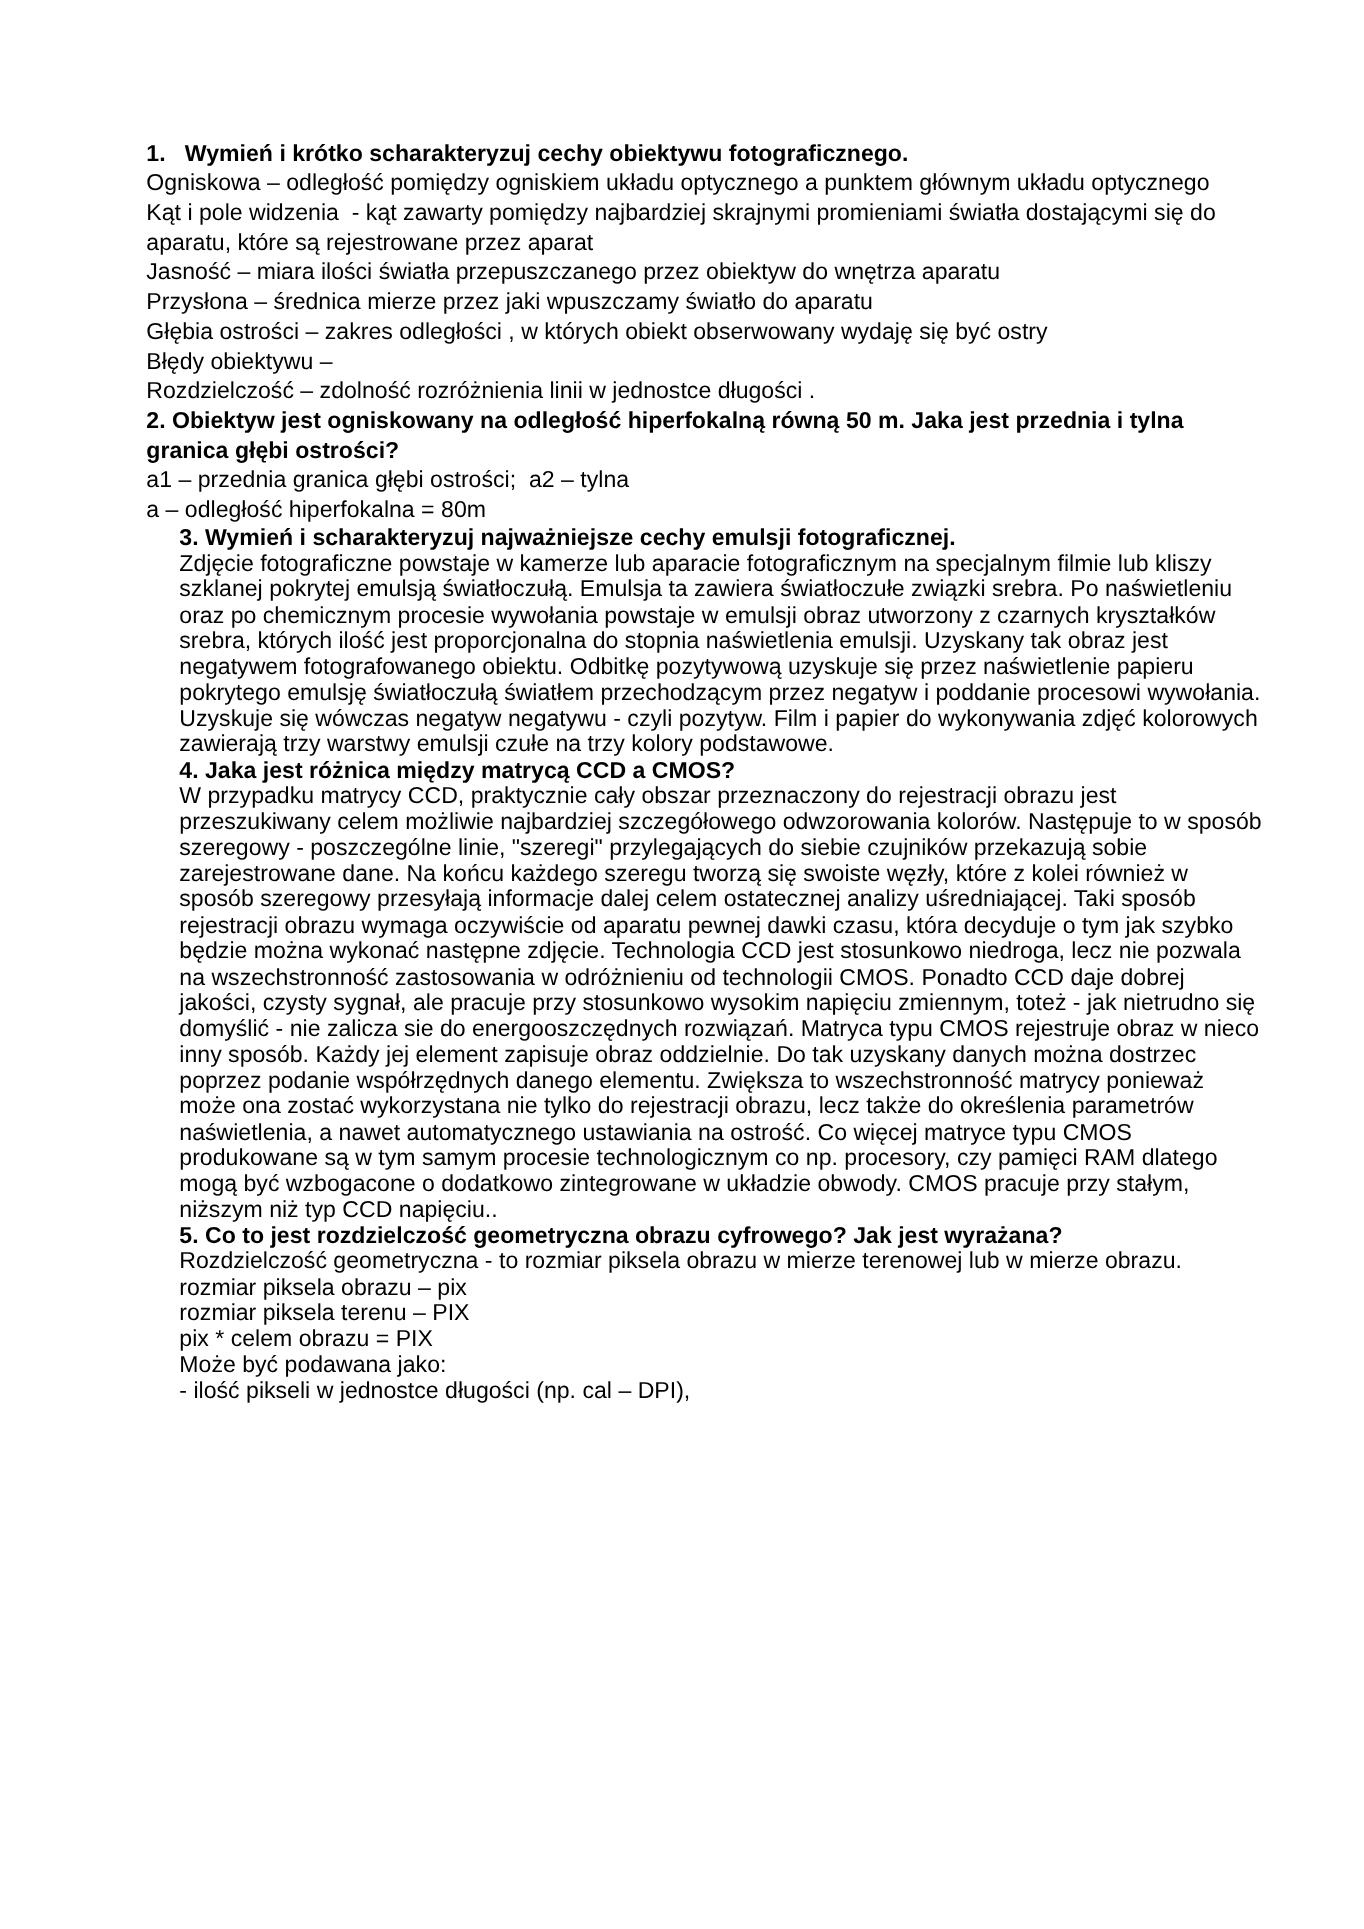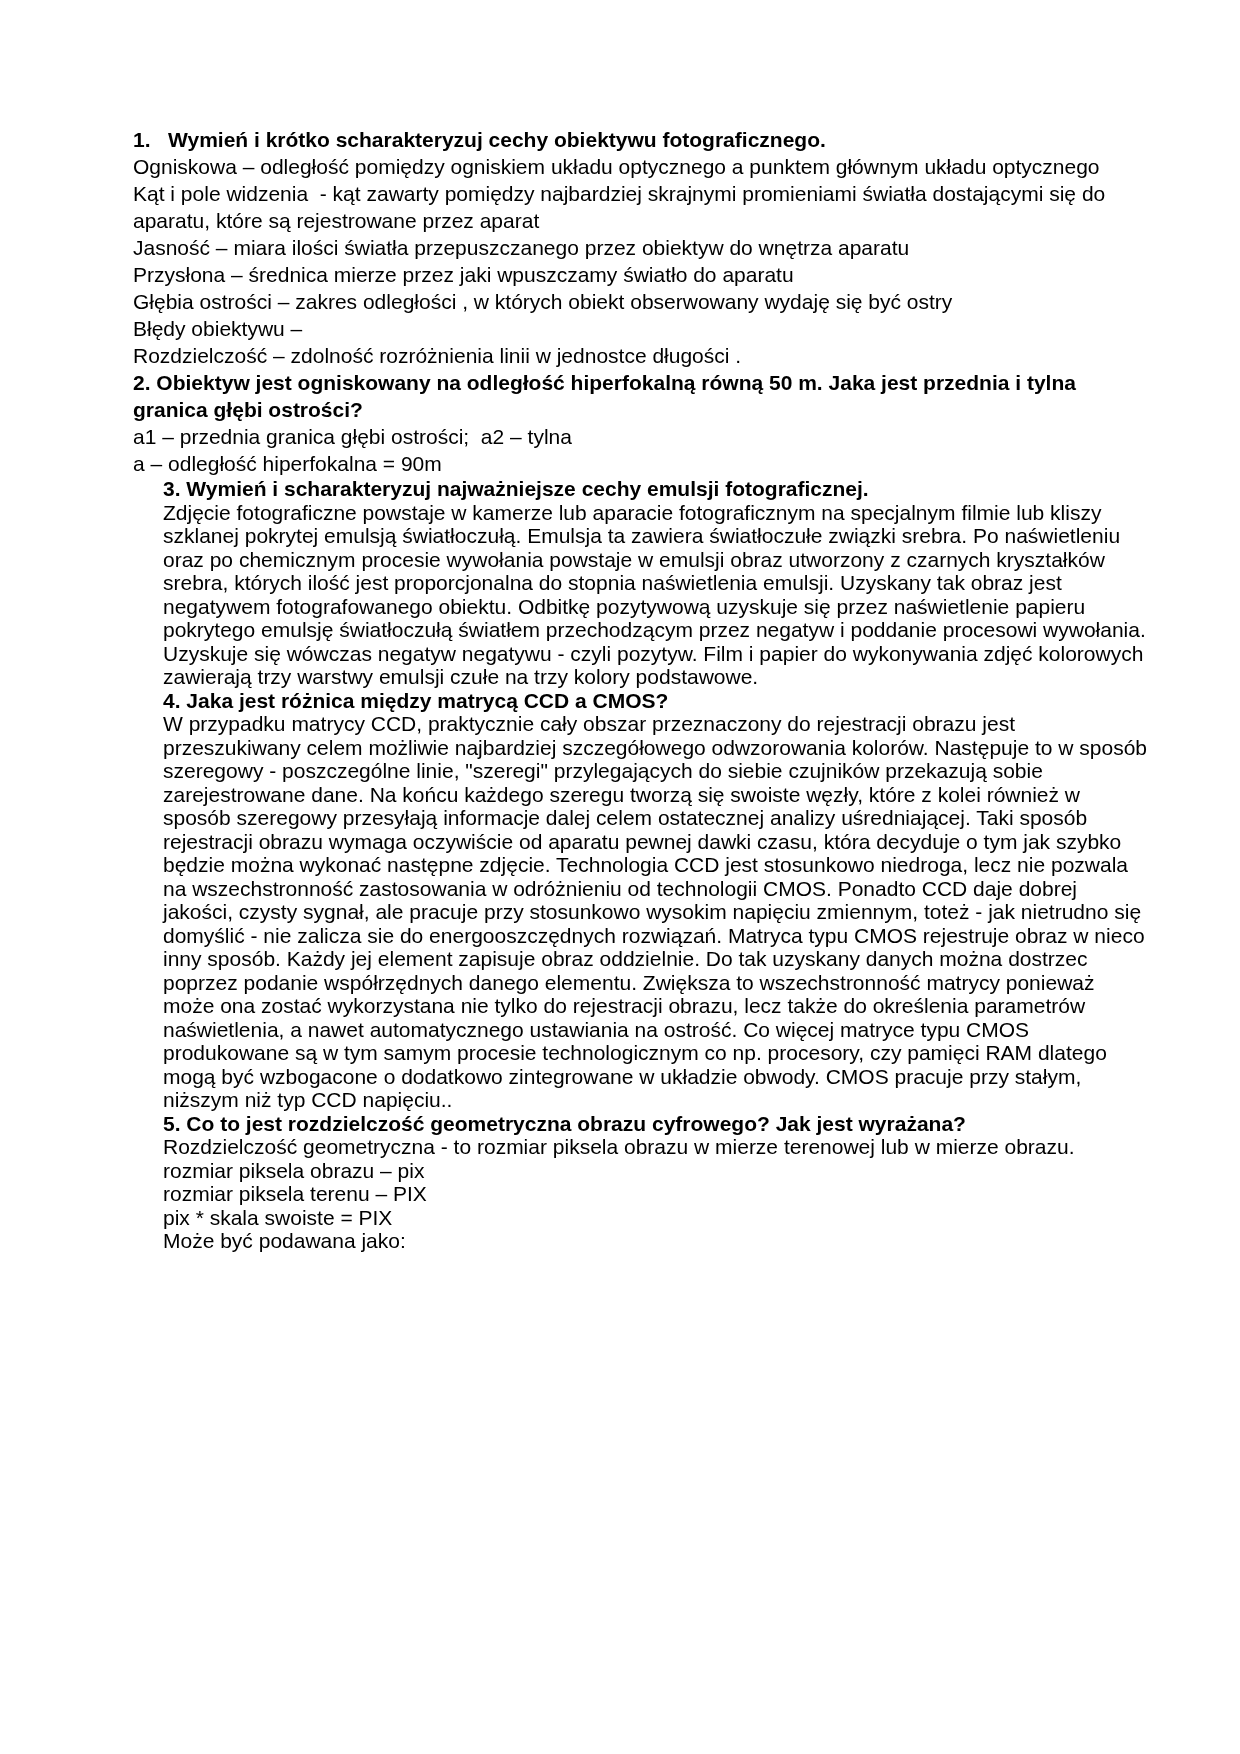--- a/index.html
+++ b/index.html
@@ -40,35 +40,36 @@
     <div class="a">Jasność – miara ilości światła przepuszczanego przez obiektyw do wnętrza aparatu</div>
     <div class="a">Przysłona – średnica mierze przez jaki wpuszczamy światło do aparatu</div>
     <div class="a">Głębia ostrości – zakres odległości , w których obiekt obserwowany wydaję się być ostry</div>
     <div class="a">Błędy obiektywu –</div>
     <div class="a">Rozdzielczość – zdolność rozróżnienia linii w jednostce długości .</div>
   </section>
 
   <section class="qa loose">
     <div class="q">2. Obiektyw jest ogniskowany na odległość hiperfokalną równą 50 m. Jaka jest przednia i tylna granica głębi ostrości?</div>
     <div class="a">a1 – przednia granica głębi ostrości;  a2 – tylna</div>
-    <div class="a">a – odległość hiperfokalna = 90m</div>
+    <div class="a">a – odległość hiperfokalna = 80m</div>
   </section>
 
   <section class="qa tight">
     <div class="q">3. Wymień i scharakteryzuj najważniejsze cechy emulsji fotograficznej.</div>
     <div class="a">Zdjęcie fotograficzne powstaje w kamerze lub aparacie fotograficznym na specjalnym filmie lub kliszy szklanej pokrytej emulsją światłoczułą. Emulsja ta zawiera światłoczułe związki srebra. Po naświetleniu oraz po chemicznym procesie wywołania powstaje w emulsji obraz utworzony z czarnych kryształków srebra, których ilość jest proporcjonalna do stopnia naświetlenia emulsji. Uzyskany tak obraz jest negatywem fotografowanego obiektu. Odbitkę pozytywową uzyskuje się przez naświetlenie papieru pokrytego emulsję światłoczułą światłem przechodzącym przez negatyw i poddanie procesowi wywołania. Uzyskuje się wówczas negatyw negatywu - czyli pozytyw. Film i papier do wykonywania zdjęć kolorowych zawierają trzy warstwy emulsji czułe na trzy kolory podstawowe.</div>
   </section>
 
   <section class="qa tight">
     <div class="q">4. Jaka jest różnica między matrycą CCD a CMOS?</div>
     <div class="a">W przypadku matrycy CCD, praktycznie cały obszar przeznaczony do rejestracji obrazu jest przeszukiwany celem możliwie najbardziej szczegółowego odwzorowania kolorów. Następuje to w sposób szeregowy - poszczególne linie, "szeregi" przylegających do siebie czujników przekazują sobie zarejestrowane dane. Na końcu każdego szeregu tworzą się swoiste węzły, które z kolei również w sposób szeregowy przesyłają informacje dalej celem ostatecznej analizy uśredniającej. Taki sposób rejestracji obrazu wymaga oczywiście od aparatu pewnej dawki czasu, która decyduje o tym jak szybko będzie można wykonać następne zdjęcie. Technologia CCD jest stosunkowo niedroga, lecz nie pozwala na wszechstronność zastosowania w odróżnieniu od technologii CMOS. Ponadto CCD daje dobrej jakości, czysty sygnał, ale pracuje przy stosunkowo wysokim napięciu zmiennym, toteż - jak nietrudno się domyślić - nie zalicza sie do energooszczędnych rozwiązań. Matryca typu CMOS rejestruje obraz w nieco inny sposób. Każdy jej element zapisuje obraz oddzielnie. Do tak uzyskany danych można dostrzec poprzez podanie współrzędnych danego elementu. Zwiększa to wszechstronność matrycy ponieważ  może ona zostać wykorzystana nie tylko do rejestracji obrazu, lecz także do określenia parametrów naświetlenia, a nawet automatycznego ustawiania na ostrość. Co więcej matryce typu CMOS produkowane są w tym samym procesie technologicznym co np. procesory, czy pamięci RAM dlatego mogą być wzbogacone o dodatkowo zintegrowane w układzie obwody. CMOS pracuje przy stałym, niższym niż typ CCD napięciu..</div>
   </section>
 
   <section class="qa tight">
     <div class="q">5. Co to jest rozdzielczość geometryczna obrazu cyfrowego? Jak jest wyrażana?</div>
     <div class="a">Rozdzielczość geometryczna - to rozmiar piksela obrazu w mierze terenowej lub w mierze obrazu.</div>
     <div class="a">rozmiar piksela obrazu – pix</div>
     <div class="a">rozmiar piksela terenu – PIX</div>
-    <div class="a">pix * skala swoiste = PIX</div>
+    <div class="a">pix * celem obrazu = PIX</div>
     <div class="a">Może być podawana jako:</div>
+    <div class="a">- ilość pikseli w jednostce długości (np. cal – DPI),</div>
   </section>
 
 </div>
 
 </body></html>

